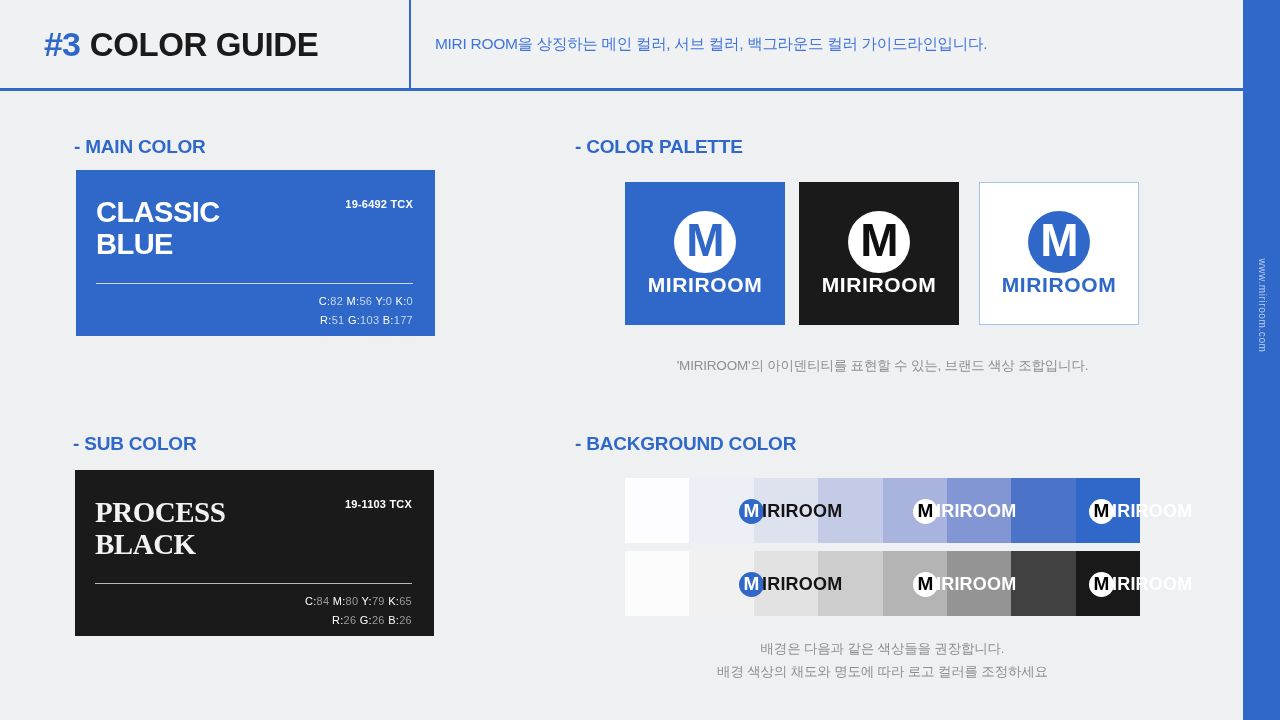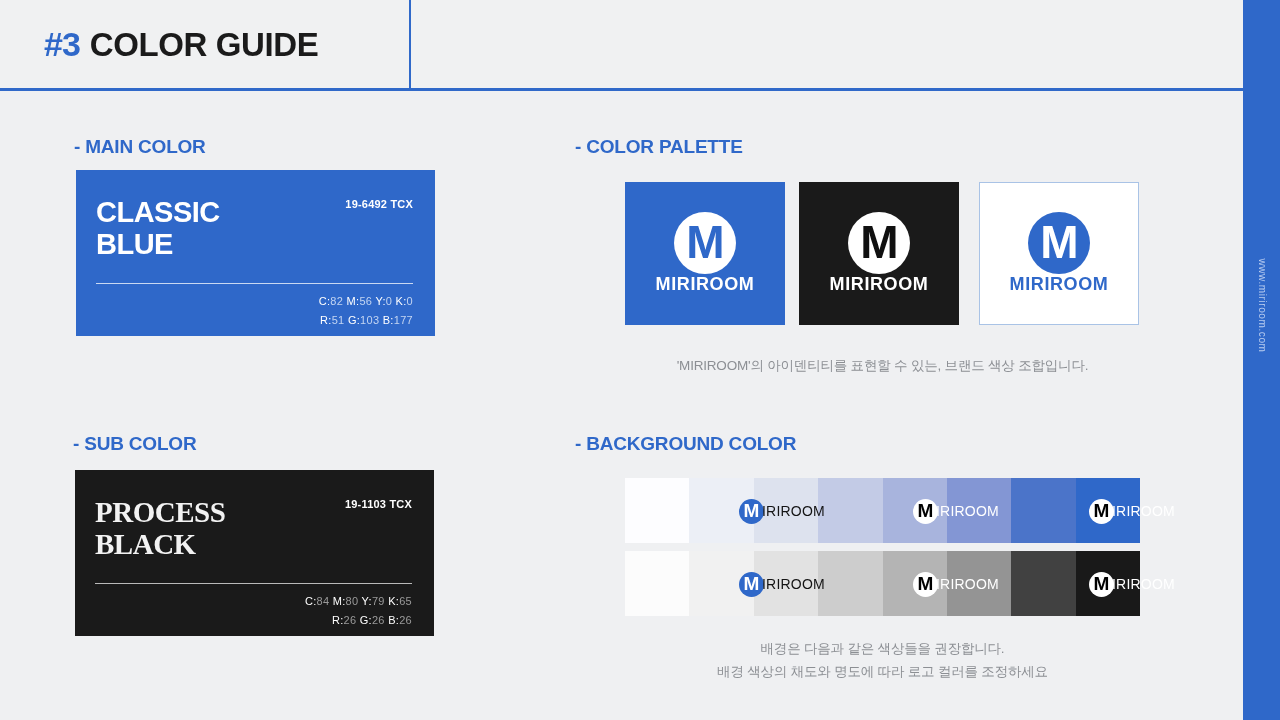--- a/index.html
+++ b/index.html
@@ -89,21 +89,21 @@
 
   
   .tile {
     position: absolute; top: 182px; width: 160px; height: 143px;
     display: flex; flex-direction: column; align-items: center; justify-content: center;
   }
   .tile-1 { left: 625px; background: #2f68c9; }
   .tile-2 { left: 799px; background: #1a1a1a; }
   .tile-3 { left: 979px; background: #ffffff; border: 1px solid #a9c3e6; }
   .tile-wordmark {
-    font-size: 18px; font-weight: 700; letter-spacing: 0.6px; 
+    font-size: 21px; font-weight: 700; letter-spacing: 0.6px; 
   }
   .tile-1 .tile-wordmark, .tile-2 .tile-wordmark { color: #ffffff; }
   .tile-3 .tile-wordmark { color: #2f68c9; }
 
   .logo-circle {
     width: 62px; height: 62px; border-radius: 50%;
     display: flex; align-items: center; justify-content: center;
   }
   .logo-circle .m {
     font-size: 46px; font-weight: 700; line-height: 1; letter-spacing: -1px;
@@ -134,21 +134,21 @@
 
   .strip-logo {
     position: absolute; display: flex; align-items: center; height: 30px;
   }
   .sl-circle {
     width: 25px; height: 25px; border-radius: 50%;
     display: flex; align-items: center; justify-content: center;
     flex: 0 0 auto;
   }
   .sl-circle .m { font-size: 19px; font-weight: 700; line-height: 1; margin-top: -1px; }
-  .sl-text { font-size: 14px; font-weight: 400; letter-spacing: 0.2px; margin-left: -2px; }
+  .sl-text { font-size: 18px; font-weight: 700; letter-spacing: 0.2px; margin-left: -2px; }
 
   .sl-dark .sl-circle { background: #2f68c9; }
   .sl-dark .sl-circle .m { color: #ffffff; }
   .sl-dark .sl-text { color: #141414; }
 
   .sl-light .sl-circle { background: #ffffff; }
   .sl-light .sl-text { color: #ffffff; }
 
   .sl-a { left: 739px; }
   .sl-b { left: 913px; }
@@ -156,20 +156,23 @@
 </style>
 </head>
 <body>
 
 <div class="page">
 
   <div class="header">
     <div class="header-left">
       <span class="hdr-num">#3</span>
       <span class="hdr-title">COLOR GUIDE</span>
+    </div>
+    <div class="header-right">
+      <span class="hdr-sub">MIRI ROOM을 상징하는 메인 컬러, 서브 컬러, 백그라운드 컬러 가이드라인입니다.</span>
     </div>
   </div>
 
   <div class="sidebar">
     <span class="sidebar-url">www.miriroom.com</span>
   </div>
 
   <div class="sec-label" style="left:74px; top:136px;">- MAIN COLOR</div>
   <div class="sec-label" style="left:73px; top:433px;">- SUB COLOR</div>
   <div class="sec-label" style="left:575px; top:136px;">- COLOR PALETTE</div>

